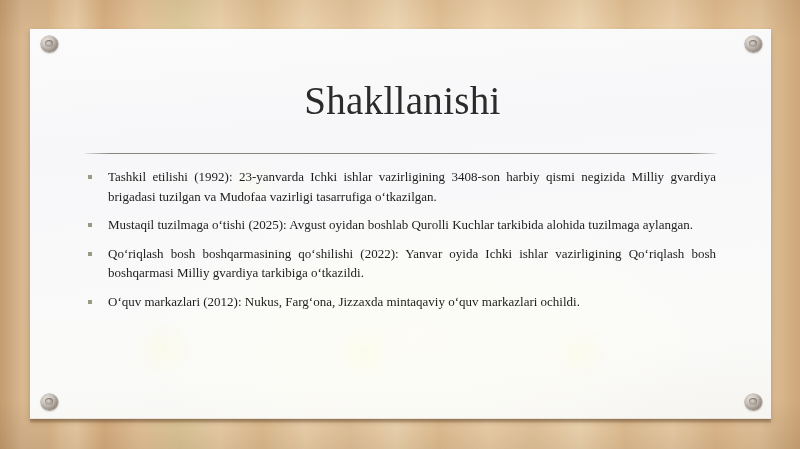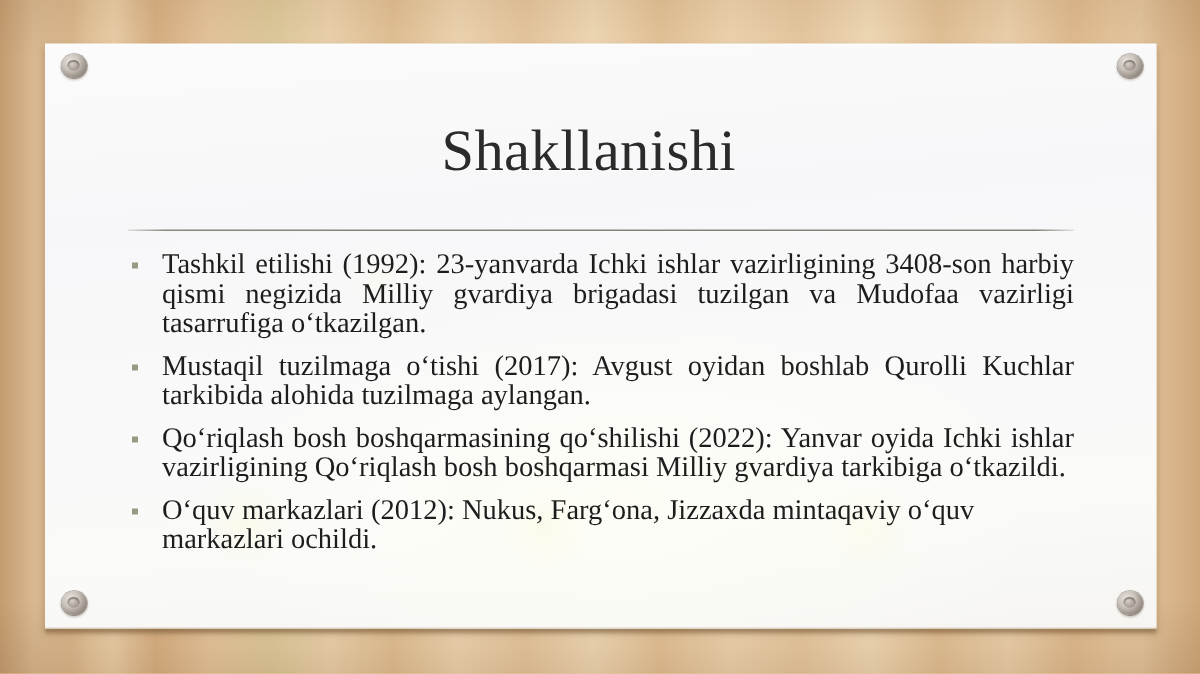--- a/index.html
+++ b/index.html
@@ -117,21 +117,21 @@
     box-shadow: inset 0 1px 1px rgba(60,50,40,0.5);
   }
   #screw-top-left    { left: 41px;  top: 36px;  }
   #screw-top-right   { left: 745px; top: 36px;  }
   #screw-bottom-left { left: 41px;  top: 394px; }
   #screw-bottom-right{ left: 745px; top: 394px; }
 
   
   #slide-title {
     position: absolute;
-    left: 22px;
+    left: 32px;
     top: 78px;
     width: 741px;
     text-align: center;
     font-family: "Liberation Serif", "DejaVu Serif", serif;
     font-size: 39px;
     font-weight: 400;
     color: #2b2b2b;
     letter-spacing: 0.3px;
     text-shadow: 0 1px 1px rgba(255,255,255,0.8);
   }
@@ -161,21 +161,21 @@
     flex: 0 0 auto;
     width: 4px;
     height: 4px;
     background: #9a9a84;
     margin-top: 8px;
     margin-right: 16px;
   }
   .bullet-text {
     flex: 1 1 auto;
     font-family: "Liberation Serif", "DejaVu Serif", serif;
-    font-size: 19px;
+    font-size: 13px;
     line-height: 19.5px;
     color: #1d1d1d;
     text-align: justify;
     text-justify: inter-word;
   }
   .bullet-row.single .bullet-text {
     text-align: left;
   }
 </style>
 </head>
@@ -201,21 +201,21 @@
 
 <div id="bullet-list">
 
   <div class="bullet-row">
     <span class="bullet-marker"></span>
     <span class="bullet-text">Tashkil etilishi (1992): 23-yanvarda Ichki ishlar vazirligining 3408-son harbiy qismi negizida Milliy gvardiya brigadasi tuzilgan va Mudofaa vazirligi tasarrufiga o‘tkazilgan.</span>
   </div>
 
   <div class="bullet-row">
     <span class="bullet-marker"></span>
-    <span class="bullet-text">Mustaqil tuzilmaga o‘tishi (2017): Avgust oyidan boshlab Qurolli Kuchlar tarkibida alohida tuzilmaga aylangan.</span>
+    <span class="bullet-text">Mustaqil tuzilmaga o‘tishi (2025): Avgust oyidan boshlab Qurolli Kuchlar tarkibida alohida tuzilmaga aylangan.</span>
   </div>
 
   <div class="bullet-row">
     <span class="bullet-marker"></span>
     <span class="bullet-text">Qo‘riqlash bosh boshqarmasining qo‘shilishi (2022): Yanvar oyida Ichki ishlar vazirligining Qo‘riqlash bosh boshqarmasi Milliy gvardiya tarkibiga o‘tkazildi.</span>
   </div>
 
   <div class="bullet-row single">
     <span class="bullet-marker"></span>
     <span class="bullet-text">O‘quv markazlari (2012): Nukus, Farg‘ona, Jizzaxda mintaqaviy o‘quv markazlari ochildi.</span>

